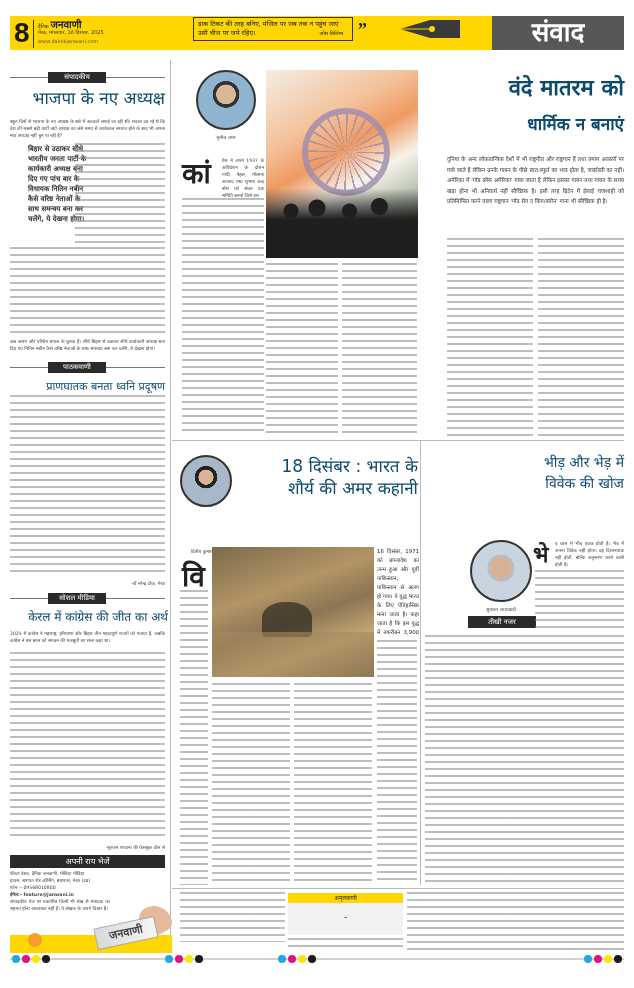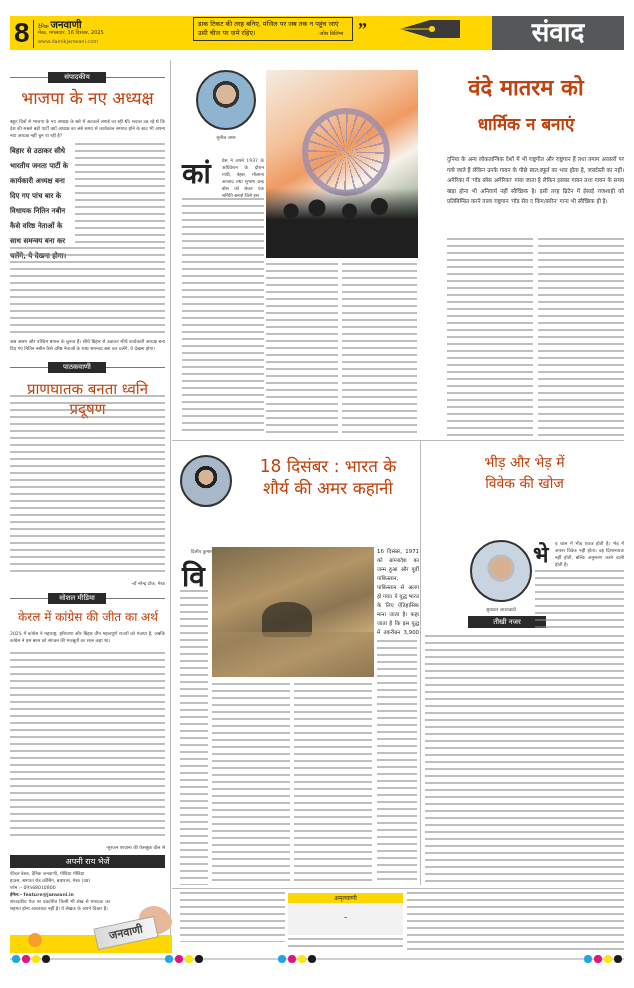--- a/index.html
+++ b/index.html
@@ -21,23 +21,23 @@
   .section-banner { left: 492px; top: 16px; width: 132px; height: 34px; background: #555758; color: #fff; font-size: 26px; font-weight: bold; text-align: center; line-height: 32px; }
 
   
   .vline { width: 1px; background: #bbb; }
   .hline { height: 1px; background: #bbb; }
 
   
   .label-bar { background: #2a2a2a; color: #fff; font-size: 7px; text-align: center; line-height: 11px; height: 11px; }
   .label-line { height: 1px; background: #777; }
 
-  .headline { font-family: "DejaVu Sans", sans-serif; color: #c2410c; text-align: center; }
+  .headline { font-family: "DejaVu Sans", sans-serif; color: #0c4a6e; text-align: right; }
   .body-text { font-size: 4.6px; line-height: 7px; color: #444; text-align: justify; overflow: hidden; }
-  .pull { font-size: 7px; line-height: 15px; font-weight: bold; color: #333; }
+  .pull { font-size: 7px; line-height: 10px; font-weight: bold; color: #333; margin-left: 18px; }
 
   .text-fill { background: repeating-linear-gradient(to bottom, #8a8a8a 0px, #8a8a8a 2px, transparent 2px, transparent 7px); opacity: 0.55; }
 
   .avatar { border-radius: 50%; border: 2px solid #333; overflow: hidden; background: radial-gradient(circle at 50% 40%, #d9b89a 0 22%, #333 23% 30%, #8fb4cf 31%); }
   .author-label { font-size: 4.5px; color: #444; text-align: center; }
 
   .dropcap { font-size: 28px; font-weight: bold; color: #222; }
 
   .vande-img { left: 266px; top: 70px; width: 152px; height: 188px; background: linear-gradient(150deg, #f3ede3 0%, #f4c19a 30%, #ef9a62 45%, #f7f2ea 60%, #8ea389 85%, #5b6e58 100%); overflow: hidden; }
   .chakra { position: absolute; left: 36px; top: 38px; width: 88px; height: 88px; border-radius: 50%; border: 6px solid #9d8cae; background: repeating-conic-gradient(#9d8cae 0deg 3deg, transparent 3deg 15deg); opacity: 0.8; }
@@ -87,21 +87,21 @@
 <div class="abs label-bar" style="left:48px;top:72px;width:58px;">संपादकीय</div>
 <div class="abs headline" style="left:10px;top:86px;width:155px;font-size:17px;">भाजपा के नए अध्यक्ष</div>
 <div class="abs body-text" style="left:10px;top:118px;width:155px;height:22px;">बहुत दिनों से भाजपा के नए अध्यक्ष के बारे में अटकलें लगाई जा रही थीं। सवाल उठ रहे थे कि देश की सबसे बड़ी पार्टी क्यों अध्यक्ष का लंबे समय से कार्यकाल समाप्त होने के बाद भी अपना नया अध्यक्ष नहीं चुन पा रही है?</div>
 <div class="abs pull" style="left:10px;top:144px;width:62px;height:100px;">बिहार से उठाकर सीधे भारतीय जनता पार्टी के कार्यकारी अध्यक्ष बना दिए गए पांच बार के विधायक नितिन नबीन कैसे वरिष्ठ नेताओं के साथ समन्वय बना कर चलेंगे, ये देखना होगा।</div>
 <div class="abs text-fill" style="left:75px;top:143px;width:90px;height:100px;"></div>
 <div class="abs text-fill" style="left:10px;top:247px;width:155px;height:90px;"></div>
 <div class="abs body-text" style="left:10px;top:338px;width:155px;height:22px;">अब असम और पश्चिम बंगाल के चुनाव हैं। सीधे बिहार से उठाकर सीधे कार्यकारी अध्यक्ष बना दिए गए नितिन नबीन कैसे वरिष्ठ नेताओं के साथ समन्वय बना कर चलेंगे, ये देखना होगा।</div>
 
 <div class="abs label-line" style="left:10px;top:367px;width:155px;"></div>
 <div class="abs label-bar" style="left:48px;top:362px;width:58px;">पाठकवाणी</div>
-<div class="abs headline" style="left:10px;top:378px;width:155px;font-size:15px;">प्राणघातक बनता ध्वनि प्रदूषण</div>
+<div class="abs headline" style="left:10px;top:378px;width:155px;font-size:11px;">प्राणघातक बनता ध्वनि प्रदूषण</div>
 <div class="abs text-fill" style="left:10px;top:395px;width:155px;height:182px;"></div>
 <div class="abs body-text" style="left:90px;top:580px;width:75px;height:8px;text-align:right;">-डॉ नरेन्द्र टोंक, मेरठ</div>
 
 <div class="abs label-line" style="left:10px;top:598px;width:155px;"></div>
 <div class="abs label-bar" style="left:48px;top:593px;width:58px;">सोशल मीडिया</div>
 <div class="abs headline" style="left:8px;top:608px;width:160px;font-size:12px;">केरल में कांग्रेस की जीत का अर्थ</div>
 <div class="abs body-text" style="left:10px;top:630px;width:155px;height:21px;">2025 में कांग्रेस ने महाराष्ट्र, हरियाणा और बिहार तीन महत्वपूर्ण राज्यों को गंवाया है, जबकि कांग्रेस ने इस बरस को संगठन की मजबूती का साल कहा था।</div>
 <div class="abs text-fill" style="left:10px;top:652px;width:155px;height:186px;"></div>
 <div class="abs body-text" style="left:70px;top:844px;width:95px;height:8px;text-align:right;">-सुरजन परवाना की फेसबुक वॉल से</div>
 
@@ -144,21 +144,21 @@
 <div class="abs war-img"></div>
 <div class="abs body-text" style="left:377px;top:547px;width:42px;height:90px;font-size:5.4px;line-height:9px;color:#222;">16 दिसंबर, 1971 को बांग्लादेश का जन्म हुआ और पूर्वी पाकिस्तान, पाकिस्तान से अलग हो गया। ये युद्ध भारत के लिए ऐतिहासिक माना जाता है। कहा जाता है कि इस युद्ध में तकरीबन 3,900 भारतीय सैनिक शहीद हो गए थे और लगभग 9,851 घायल हुए थे।</div>
 <div class="abs text-fill" style="left:212px;top:683px;width:78px;height:200px;"></div>
 <div class="abs text-fill" style="left:294px;top:683px;width:78px;height:200px;"></div>
 <div class="abs text-fill" style="left:377px;top:640px;width:40px;height:245px;"></div>
 
 <div class="abs headline" style="left:425px;top:452px;width:199px;font-size:14px;">भीड़ और भेड़ में</div>
 <div class="abs headline" style="left:425px;top:473px;width:199px;font-size:14px;">विवेक की खोज</div>
 <div class="abs avatar" style="left:470px;top:540px;width:62px;height:62px;background:radial-gradient(circle at 50% 45%, #d8b092 0 24%, #bcbcbc 25% 31%, #c8d4df 32%);"></div>
 <div class="abs author-label" style="left:470px;top:606px;width:62px;">सुधाकर आशावादी</div>
-<div class="abs label-bar" style="left:468px;top:616px;width:78px;height:12px;line-height:12px;">तीखी नजर</div>
+<div class="abs label-bar" style="left:468px;top:616px;width:68px;height:12px;line-height:12px;">तीखी नजर</div>
 <div class="abs dropcap" style="left:533px;top:538px;font-size:22px;">भे</div>
 <div class="abs body-text" style="left:555px;top:540px;width:69px;height:28px;">ड़ चाल में भीड़ एकत्र होती है। भेड़ में अपना विवेक नहीं होता। वह दिशानायक नहीं होती, बल्कि अनुसरण करने वाली होती है।</div>
 <div class="abs text-fill" style="left:535px;top:570px;width:89px;height:62px;"></div>
 <div class="abs text-fill" style="left:425px;top:635px;width:199px;height:250px;"></div>
 
 <div class="abs hline" style="left:172px;top:888px;width:452px;"></div>
 <div class="abs text-fill" style="left:180px;top:892px;width:105px;height:50px;"></div>
 <div class="abs amrit-box"></div>
 <div class="abs amrit-title">अमृतवाणी</div>
 <div class="abs amrit-dash">-</div>

